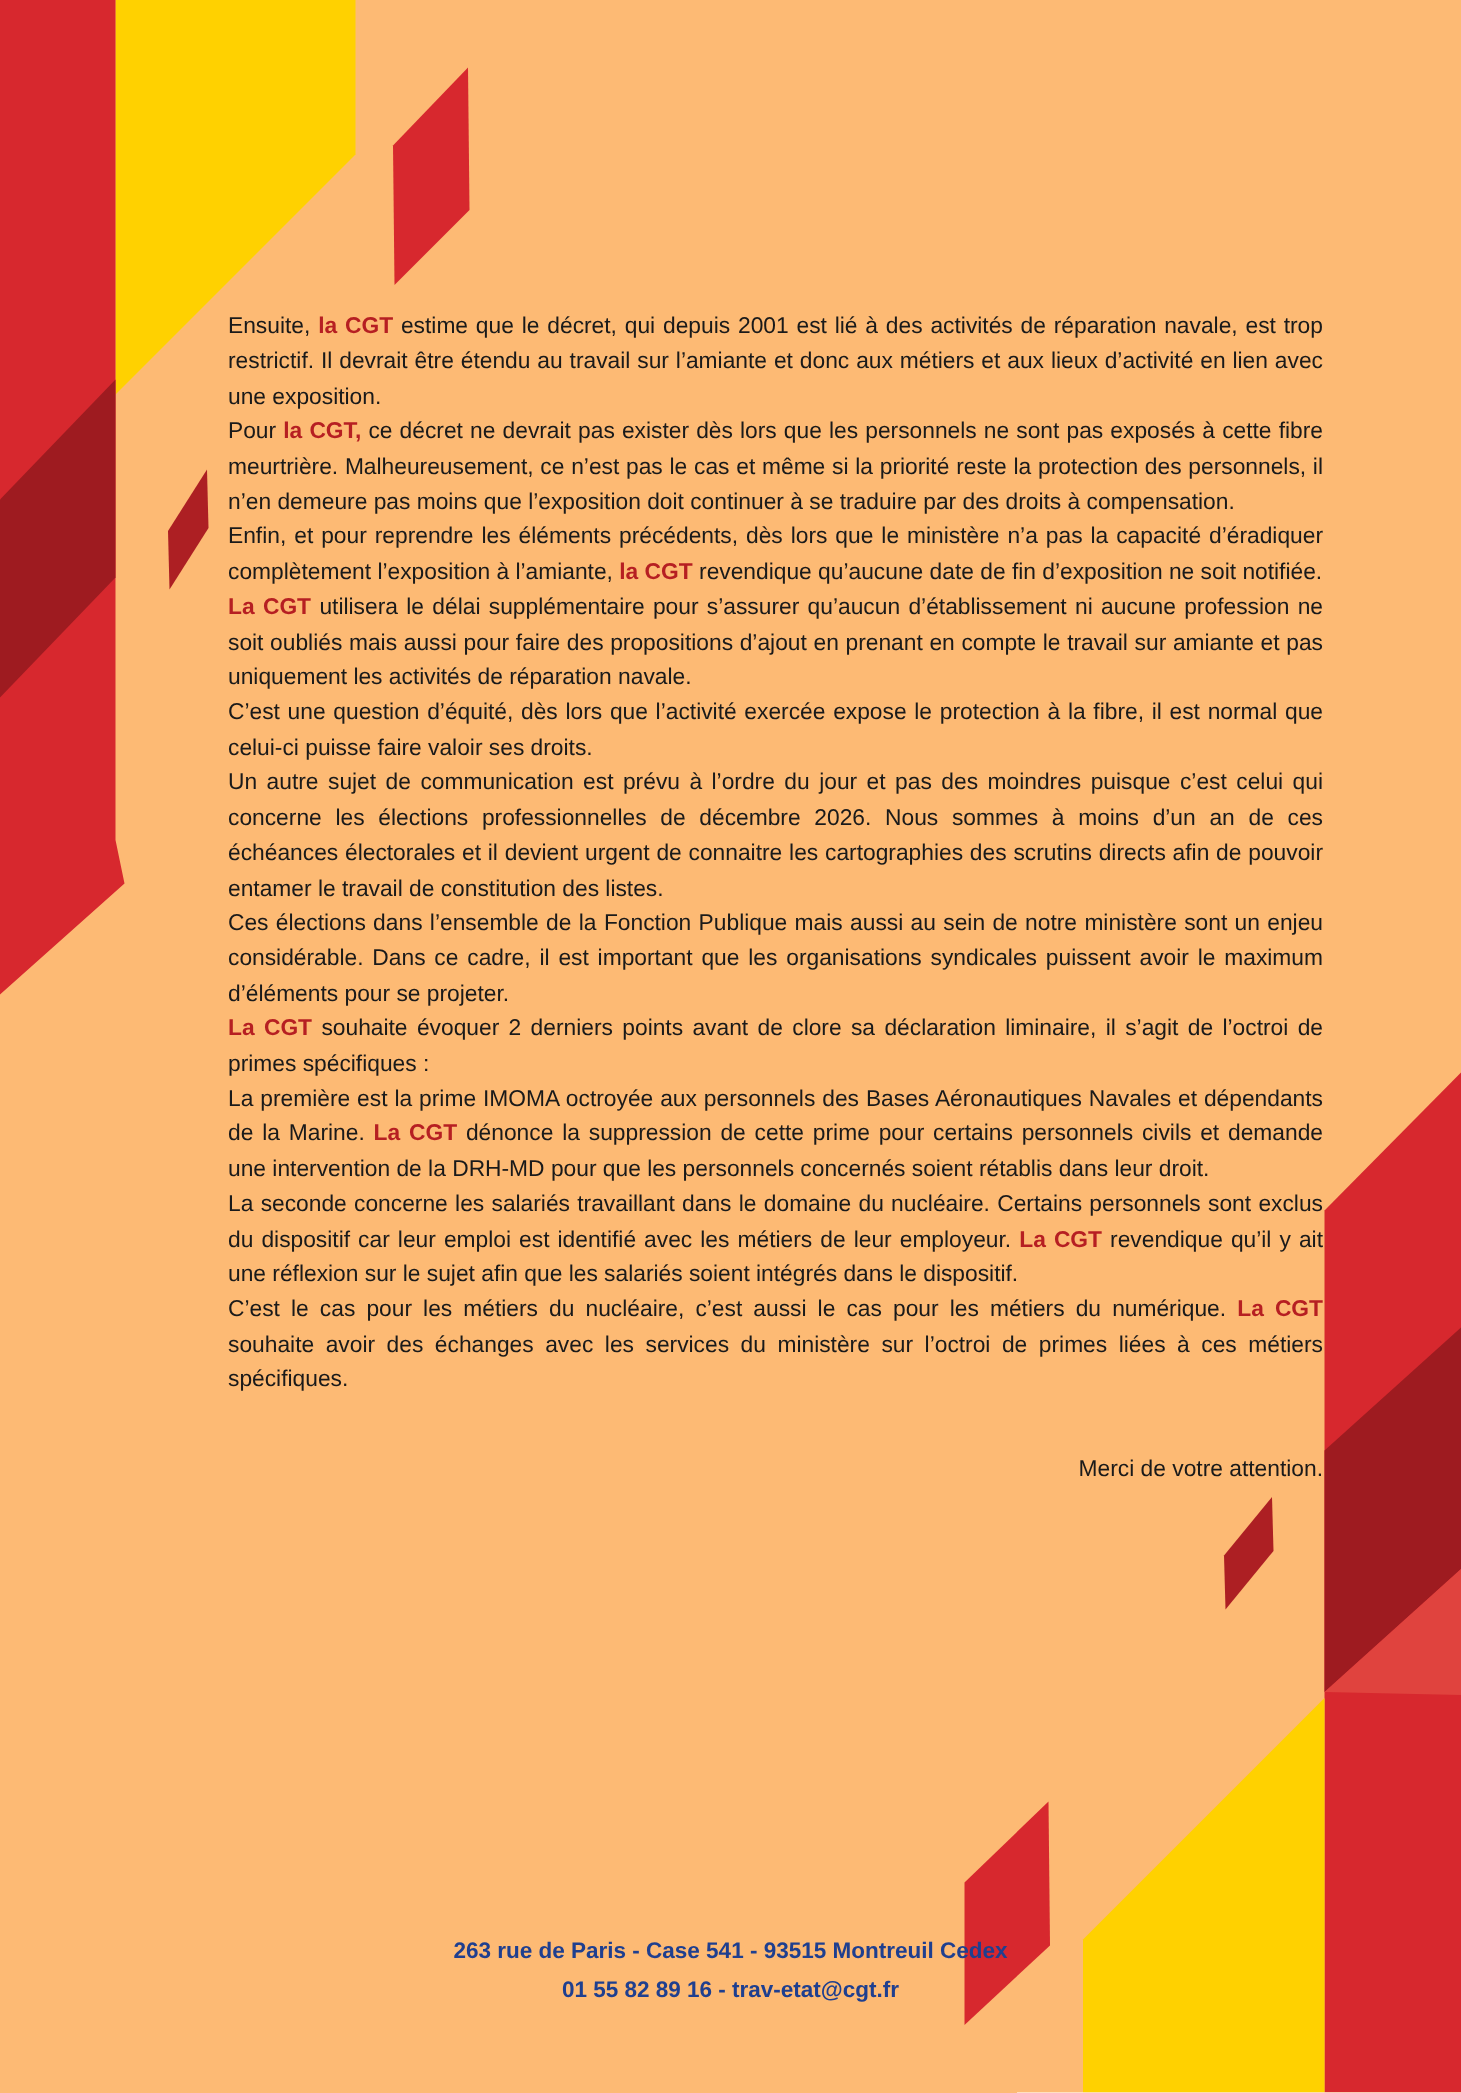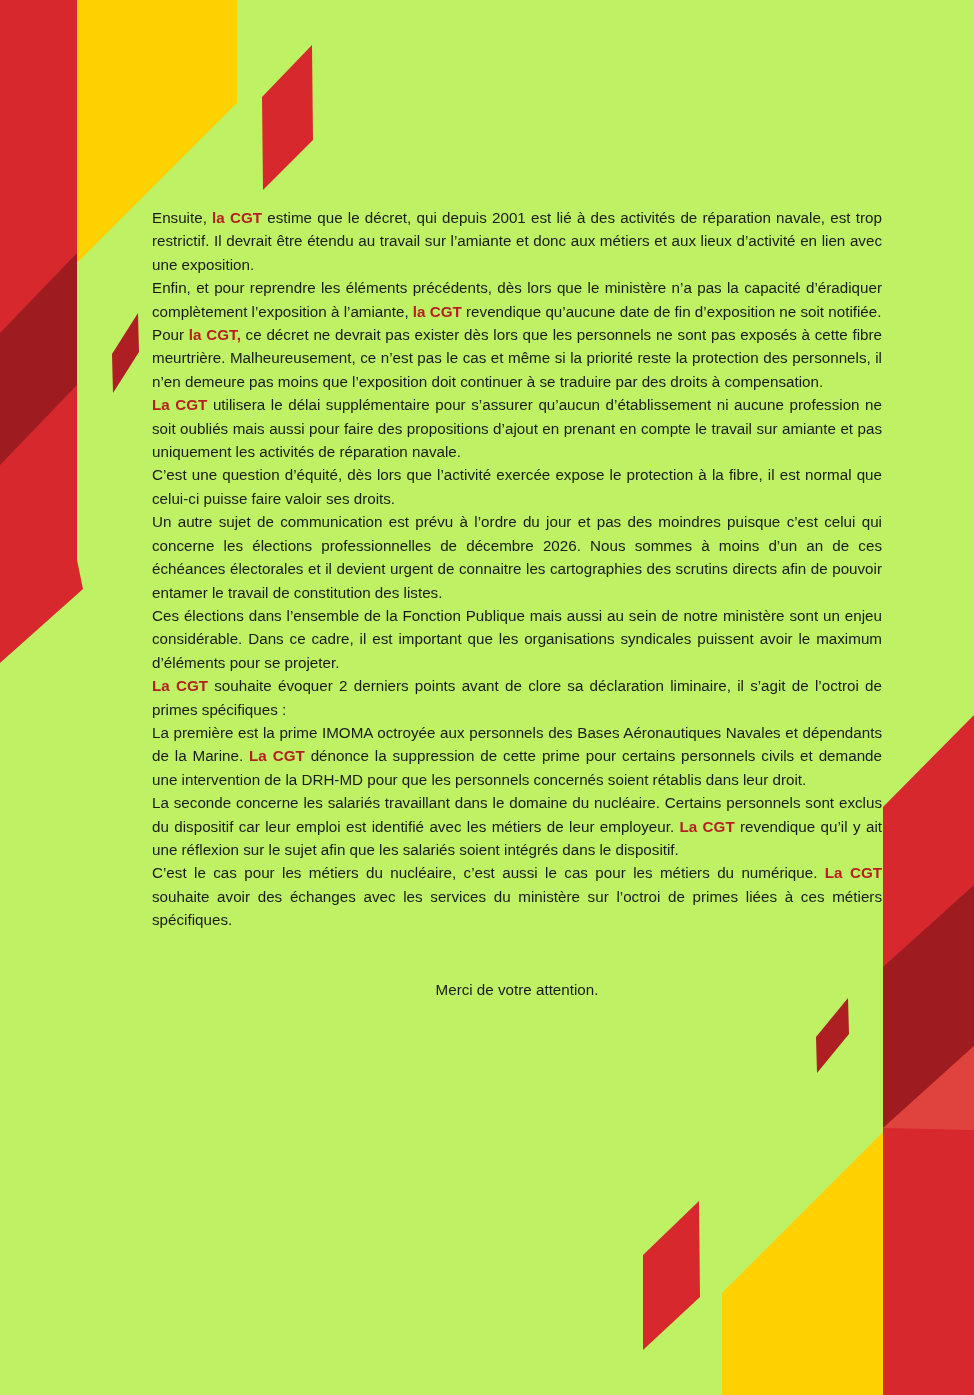--- a/index.html
+++ b/index.html
@@ -1,19 +1,19 @@
 <!DOCTYPE html>
 <html><head>
 <meta charset="utf-8">
 <style>
   html,body { margin:0; padding:0; background:#ffffff; }
   .page {
     position:relative;
     width:974px; height:1395px;
-    background:#bef264;
+    background:#fdba74;
     overflow:hidden;
     font-family:"Liberation Sans", sans-serif;
   }
   svg.deco {
     position:absolute; left:0; top:0; z-index:0;
   }
   .content {
     position:absolute;
     left:152px; top:206px; width:730px;
     z-index:1;
@@ -21,22 +21,22 @@
     font-size:15.2px;
     line-height:23.4px;
     text-align:justify;
   }
   .content p { margin:0; }
   .cgt {
     color:#B61F22;
     font-weight:bold;
   }
   p.closing {
-    margin-top:46px;
-    text-align:center;
+    margin-top:36px;
+    text-align:right;
   }
   .footer {
     position:absolute;
     left:0; right:0; top:1288px;
     z-index:1;
     text-align:center;
     color:#1F3F8F;
     font-weight:bold;
     font-size:15px;
     line-height:26px;
@@ -56,27 +56,31 @@
     <polygon points="974,715 883,807 883,1395 974,1395" fill="#D7282E"></polygon>
     <polygon points="974,885 883,967 883,1128 974,1046" fill="#9E1B20"></polygon>
     <polygon points="974,1046 883,1128 974,1130" fill="#E0433E"></polygon>
     <polygon points="848,998 849,1034 817,1073 816,1037" fill="#AD1F23"></polygon>
     <polygon points="883,1132 883,1395 722,1395 722,1293" fill="#FFD100"></polygon>
     <polygon points="699,1201 700,1297 643,1350 643,1255" fill="#D7282E"></polygon>
   </svg>
 
   <div class="content">
     <p><span>Ensuite, </span><span class="cgt">la CGT</span><span> estime que le décret, qui depuis 2001 est lié à des activités de réparation navale, est trop restrictif. Il devrait être étendu au travail sur l’amiante et donc aux métiers et aux lieux d’activité en lien avec une exposition.</span></p>
+    <p><span>Pour </span><span class="cgt">la CGT,</span><span> ce décret ne devrait pas exister dès lors que les personnels ne sont pas exposés à cette fibre meurtrière. Malheureusement, ce n’est pas le cas et même si la priorité reste la protection des personnels, il n’en demeure pas moins que l’exposition doit continuer à se traduire par des droits à compensation.</span></p>
     <p><span>Enfin, et pour reprendre les éléments précédents, dès lors que le ministère n’a pas la capacité d’éradiquer complètement l’exposition à l’amiante, </span><span class="cgt">la CGT</span><span> revendique qu’aucune date de fin d’exposition ne soit notifiée.</span></p>
-    <p><span>Pour </span><span class="cgt">la CGT,</span><span> ce décret ne devrait pas exister dès lors que les personnels ne sont pas exposés à cette fibre meurtrière. Malheureusement, ce n’est pas le cas et même si la priorité reste la protection des personnels, il n’en demeure pas moins que l’exposition doit continuer à se traduire par des droits à compensation.</span></p>
     <p><span></span><span class="cgt">La CGT</span><span> utilisera le délai supplémentaire pour s’assurer qu’aucun d’établissement ni aucune profession ne soit oubliés mais aussi pour faire des propositions d’ajout en prenant en compte le travail sur amiante et pas uniquement les activités de réparation navale.</span></p>
     <p><span>C’est une question d’équité, dès lors que l’activité exercée expose le protection à la fibre, il est normal que celui-ci puisse faire valoir ses droits.</span><span class="cgt"></span><span></span></p>
     <p><span>Un autre sujet de communication est prévu à l’ordre du jour et pas des moindres puisque c’est celui qui concerne les élections professionnelles de décembre 2026. Nous sommes à moins d’un an de ces échéances électorales et il devient urgent de connaitre les cartographies des scrutins directs afin de pouvoir entamer le travail de constitution des listes.</span><span class="cgt"></span><span></span></p>
     <p><span>Ces élections dans l’ensemble de la Fonction Publique mais aussi au sein de notre ministère sont un enjeu considérable. Dans ce cadre, il est important que les organisations syndicales puissent avoir le maximum d’éléments pour se projeter.</span><span class="cgt"></span><span></span></p>
     <p><span></span><span class="cgt">La CGT</span><span> souhaite évoquer 2 derniers points avant de clore sa déclaration liminaire, il s’agit de l’octroi de primes spécifiques :</span></p>
     <p><span>La première est la prime IMOMA octroyée aux personnels des Bases Aéronautiques Navales et dépendants de la Marine. </span><span class="cgt">La CGT</span><span> dénonce la suppression de cette prime pour certains personnels civils et demande une intervention de la DRH-MD pour que les personnels concernés soient rétablis dans leur droit.</span></p>
     <p><span>La seconde concerne les salariés travaillant dans le domaine du nucléaire. Certains personnels sont exclus du dispositif car leur emploi est identifié avec les métiers de leur employeur. </span><span class="cgt">La CGT</span><span> revendique qu’il y ait une réflexion sur le sujet afin que les salariés soient intégrés dans le dispositif.</span></p>
     <p><span>C’est le cas pour les métiers du nucléaire, c’est aussi le cas pour les métiers du numérique. </span><span class="cgt">La CGT</span><span> souhaite avoir des échanges avec les services du ministère sur l’octroi de primes liées à ces métiers spécifiques.</span></p>
     <p class="closing">Merci de votre attention.</p>
   </div>
 
+  <div class="footer">
+    <div>263 rue de Paris - Case 541 - 93515 Montreuil Cedex</div>
+    <div>01 55 82 89 16 - trav-etat@cgt.fr</div>
+  </div>
 
 </div>
 
 </body></html>

